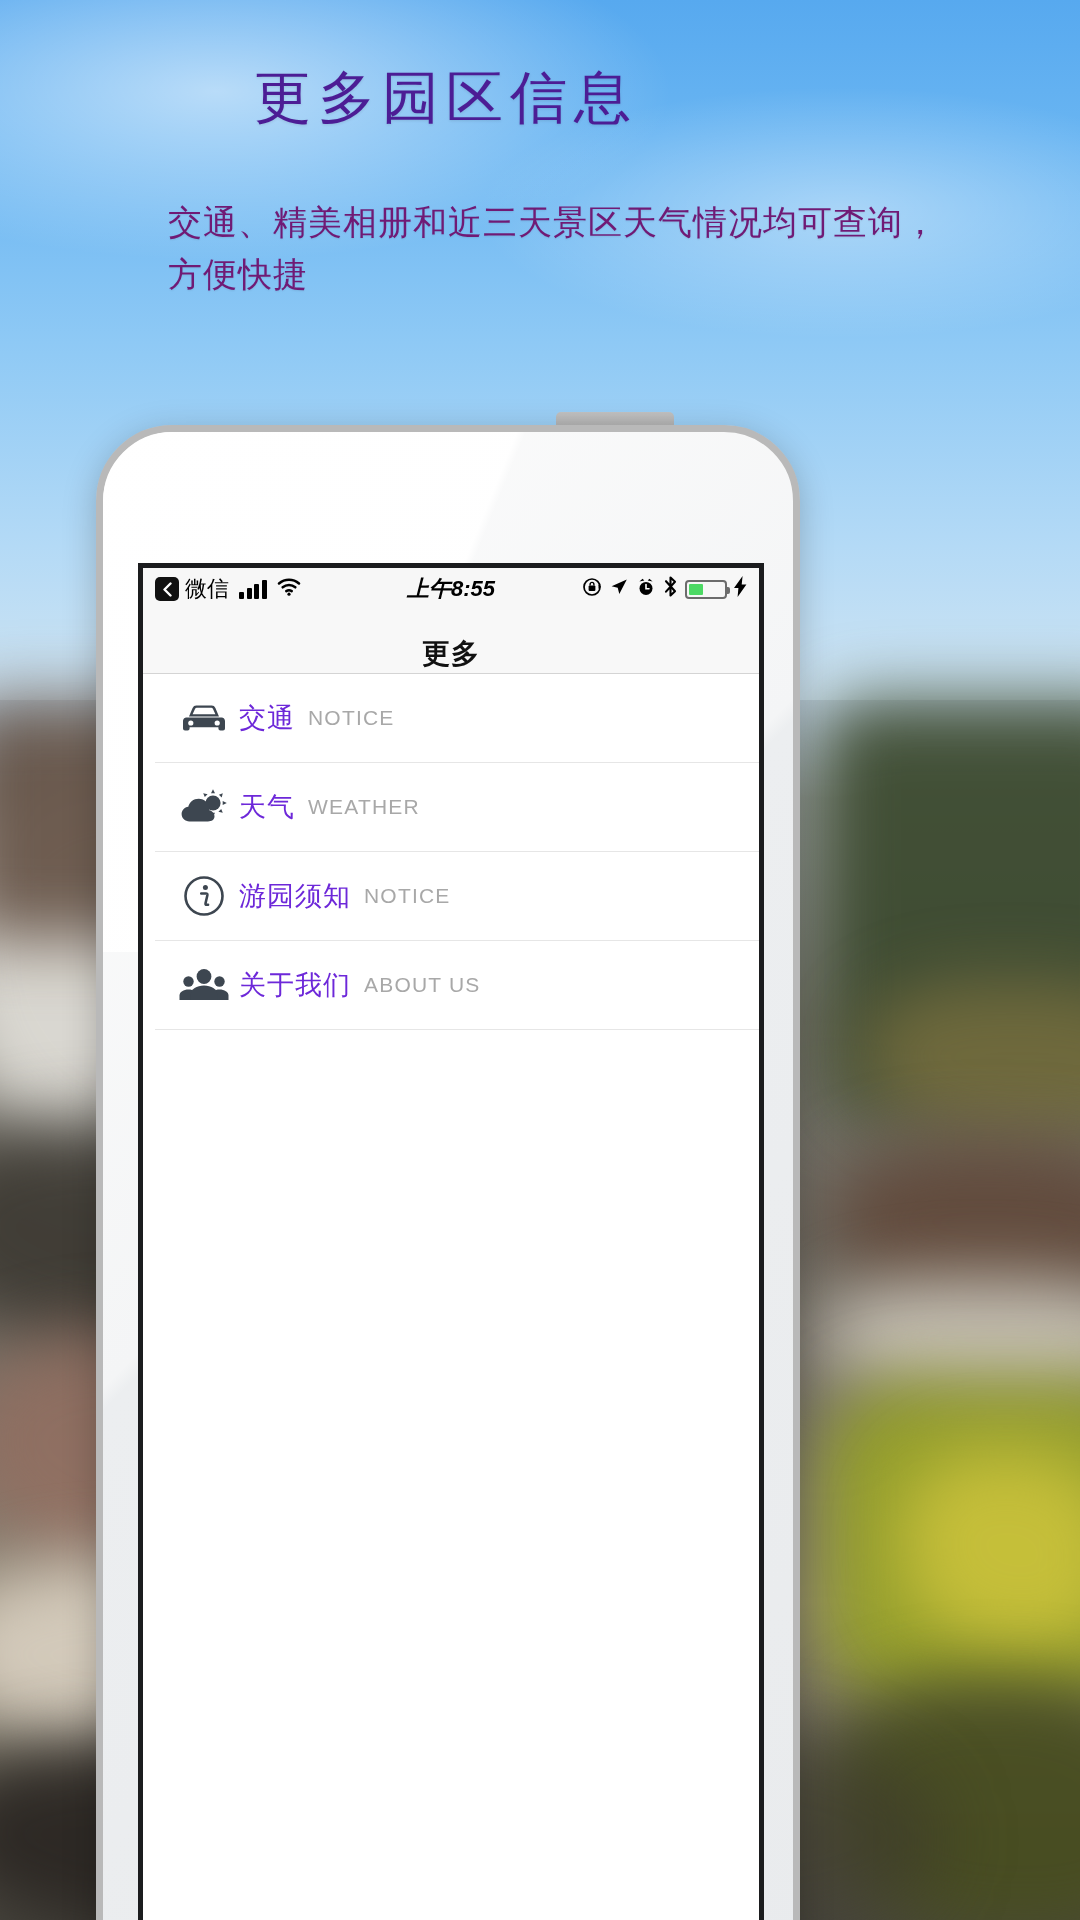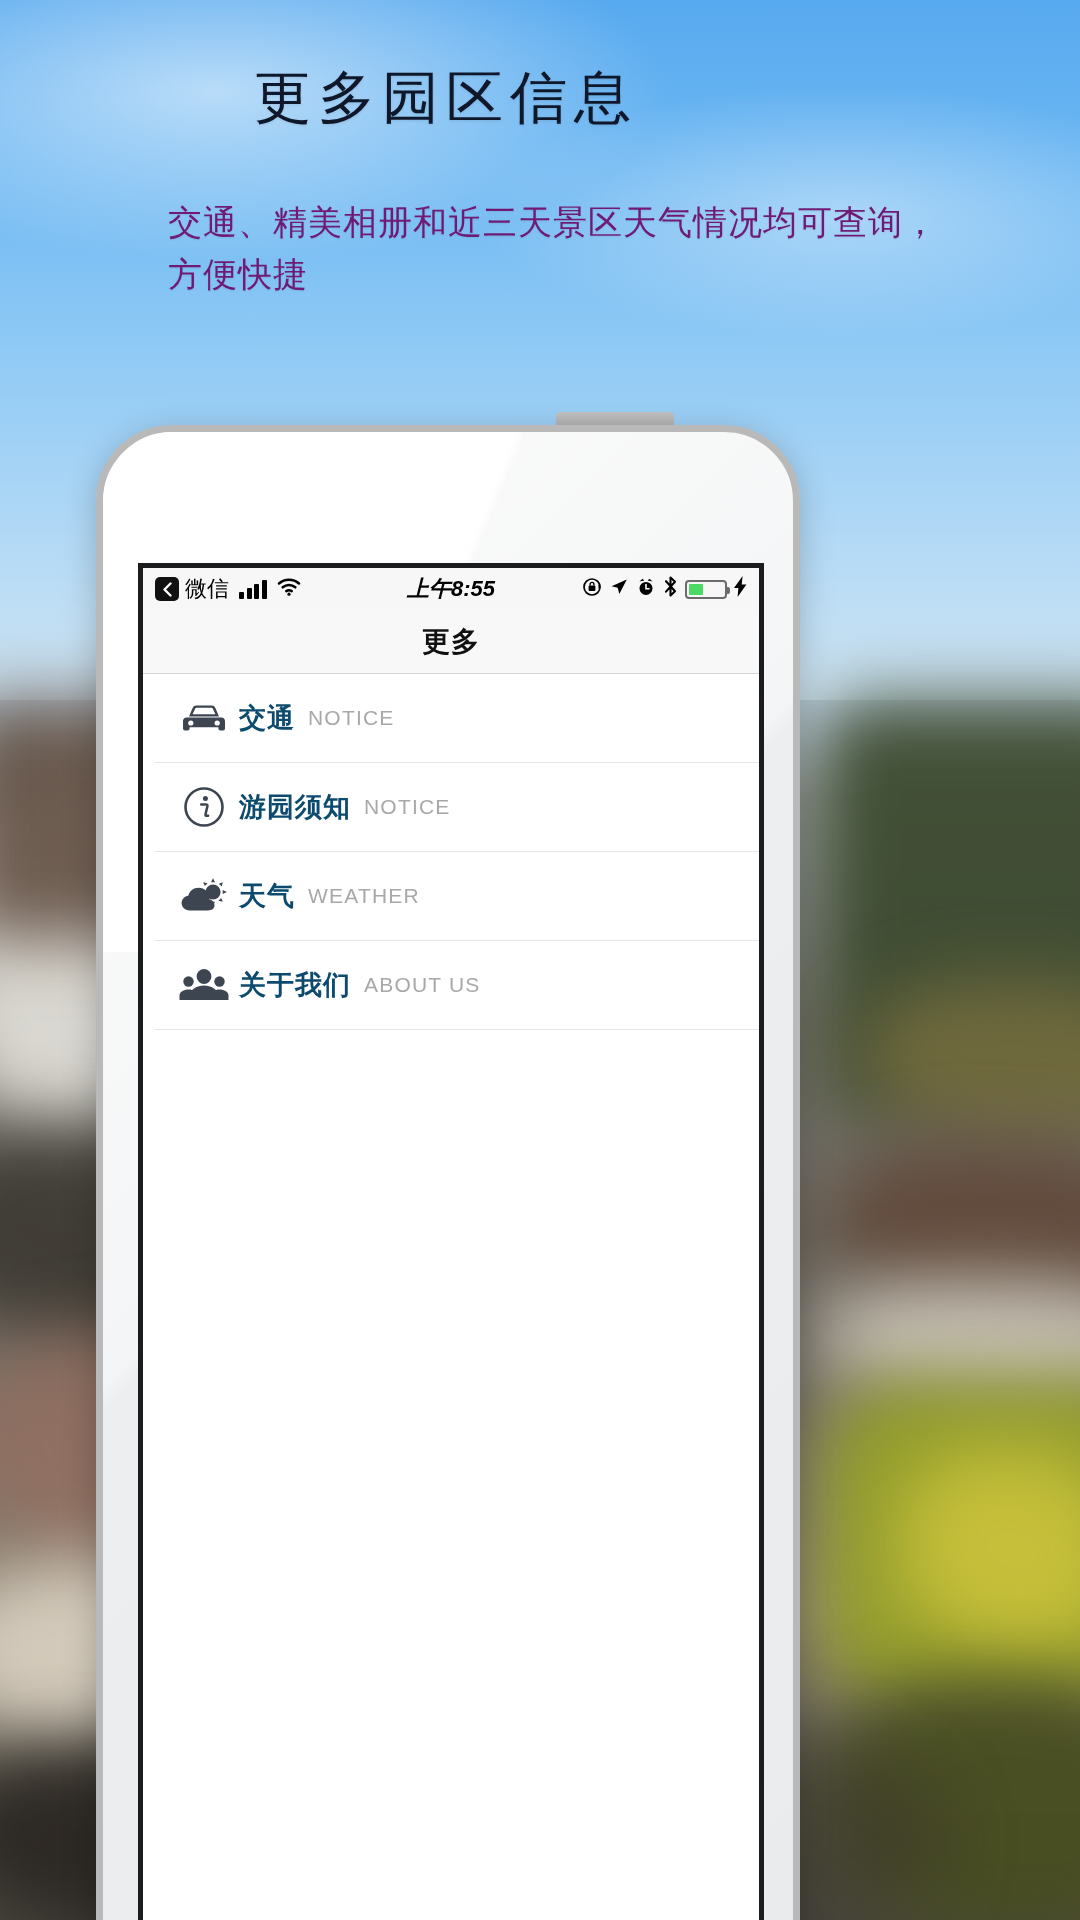--- a/index.html
+++ b/index.html
@@ -39,21 +39,21 @@
   .b9{left:830px;top:1140px;width:330px;height:170px;background:rgba(96,72,58,.9);}
   .b10{left:820px;top:1280px;width:340px;height:120px;background:rgba(205,198,186,.9);}
   .b11{left:820px;top:1380px;width:360px;height:330px;background:rgba(150,162,38,.9);border-radius:25%;}
   .b12{left:900px;top:1450px;width:220px;height:200px;background:rgba(206,196,60,.85);}
   .b13{left:820px;top:1680px;width:360px;height:260px;background:rgba(70,76,30,.92);}
   .b14{left:240px;top:1720px;width:700px;height:220px;background:rgba(58,54,46,.55);}
 
   
   .headline{
     position:absolute;left:0;top:60px;width:892px;text-align:center;
-    color:#0f172a;font-size:57px;letter-spacing:7px;font-weight:400;
+    color:#4c1d95;font-size:57px;letter-spacing:7px;font-weight:400;
     font-family:"DejaVu Serif","Liberation Serif",serif;
     text-shadow:0 1px 3px rgba(0,0,0,.10);
   }
   .subhead{
     position:absolute;left:168px;top:196px;width:800px;
     color:#701a75;font-size:34px;line-height:52px;letter-spacing:1px;
     font-family:"DejaVu Serif","Liberation Serif",serif;
     text-shadow:0 1px 2px rgba(0,0,0,.08);
   }
 
@@ -125,35 +125,35 @@
     display:flex;align-items:center;padding:2px;
   }
   .battery::after{
     content:"";position:absolute;right:-5px;top:5px;width:3px;height:7px;background:#6c6c6c;border-radius:0 2px 2px 0;
   }
   .battery i{display:block;height:100%;background:#4cd964;border-radius:1px;}
 
   
   .navbar{
     height:64px;background:#f8f8f8;border-bottom:1px solid #d4d4d4;
-    display:flex;align-items:center;justify-content:center;
+    display:flex;align-items:flex-end;justify-content:center;
   }
   .navbar .title{font-size:28px;font-weight:bold;color:#111;letter-spacing:1px;}
 
   
   .list{background:#fff;}
   .row{
     height:89px;display:flex;align-items:center;padding:0 14px;
     border-bottom:1px solid #e6e6e6;margin-left:12px;
   }
   .row .ico{
     width:70px;min-width:70px;display:flex;align-items:center;justify-content:center;color:#3d4650;
   }
   .row .ico svg{display:block;}
-  .row .cn{font-size:27px;color:#0c4a6e;letter-spacing:1px;font-weight:bold;}
+  .row .cn{font-size:27px;color:#6d28d9;letter-spacing:1px;}
   .row .en{font-size:21px;color:#a8a8a8;margin-left:13px;letter-spacing:1.2px;}
 </style>
 </head>
 <body>
 
 <div class="bg-wrap">
   <div class="bg-sky"></div>
   <div class="bg-ground"></div>
   <div class="bg-blob b1"></div>
   <div class="bg-blob b2"></div>
@@ -267,42 +267,42 @@
             <circle cx="39.2" cy="23" r="2.6" fill="#ffffff"></circle>
           </svg>
         </span>
         <span class="cn">交通</span>
         <span class="en">NOTICE</span>
       </div>
 
 
       <div class="row">
         <span class="ico">
-          <svg width="44" height="44" viewBox="0 0 44 44">
-            <circle cx="22" cy="22" r="18.5" fill="none" stroke="currentColor" stroke-width="2.6"></circle>
-            <circle cx="23.4" cy="13.4" r="2.5" fill="currentColor"></circle>
-            <path d="M19.2 19.4h4.8c1 0 1.6.7 1.4 1.7l-1.9 8.3c-.2.9.2 1.4 1 1.4h1.6" fill="none" stroke="currentColor" stroke-width="2.5" stroke-linecap="round" stroke-linejoin="round"></path>
-          </svg>
-        </span>
-        <span class="cn">游园须知</span>
-        <span class="en">NOTICE</span>
-      </div>
-
-      <div class="row">
-        <span class="ico">
           <svg width="54" height="40" viewBox="0 0 54 40">
             <g fill="currentColor">
               <circle cx="36" cy="16" r="7.6"></circle>
               <path d="M36 2.2l2 4.1h-4zM36 29.8l-2-4.1h4zM49.8 16l-4.1 2v-4zM22.2 16l4.1-2v4zM45.8 6.2l-1.1 4.4-2.8-2.8zM26.2 25.8l1.1-4.4 2.8 2.8zM45.8 25.8l-4.4-1.1 2.8-2.8zM26.2 6.2l4.4 1.1-2.8 2.8z"></path>
             </g>
             <path d="M12.4 34.5c-4.3 0-7.8-3.3-7.8-7.4 0-3.7 2.9-6.8 6.7-7.3.9-4.6 5.2-8.1 10.4-8.1 5.9 0 10.7 4.5 10.7 10 0 .5 0 1-.1 1.5 3 .6 5.2 3.1 5.2 6.1 0 3.4-2.9 5.2-6.5 5.2z" fill="currentColor"></path>
           </svg>
         </span>
         <span class="cn">天气</span>
         <span class="en">WEATHER</span>
+      </div>
+
+      <div class="row">
+        <span class="ico">
+          <svg width="44" height="44" viewBox="0 0 44 44">
+            <circle cx="22" cy="22" r="18.5" fill="none" stroke="currentColor" stroke-width="2.6"></circle>
+            <circle cx="23.4" cy="13.4" r="2.5" fill="currentColor"></circle>
+            <path d="M19.2 19.4h4.8c1 0 1.6.7 1.4 1.7l-1.9 8.3c-.2.9.2 1.4 1 1.4h1.6" fill="none" stroke="currentColor" stroke-width="2.5" stroke-linecap="round" stroke-linejoin="round"></path>
+          </svg>
+        </span>
+        <span class="cn">游园须知</span>
+        <span class="en">NOTICE</span>
       </div>
 
       <div class="row">
         <span class="ico">
           <svg width="54" height="36" viewBox="0 0 54 36">
             <g fill="currentColor">
               <circle cx="11.5" cy="14.5" r="5.2"></circle>
               <path d="M2.5 33v-4.4c0-3.6 4.1-6 9-6s9 2.4 9 6V33z"></path>
               <circle cx="42.5" cy="14.5" r="5.2"></circle>
               <path d="M33.5 33v-4.4c0-3.6 4.1-6 9-6s9 2.4 9 6V33z"></path>

